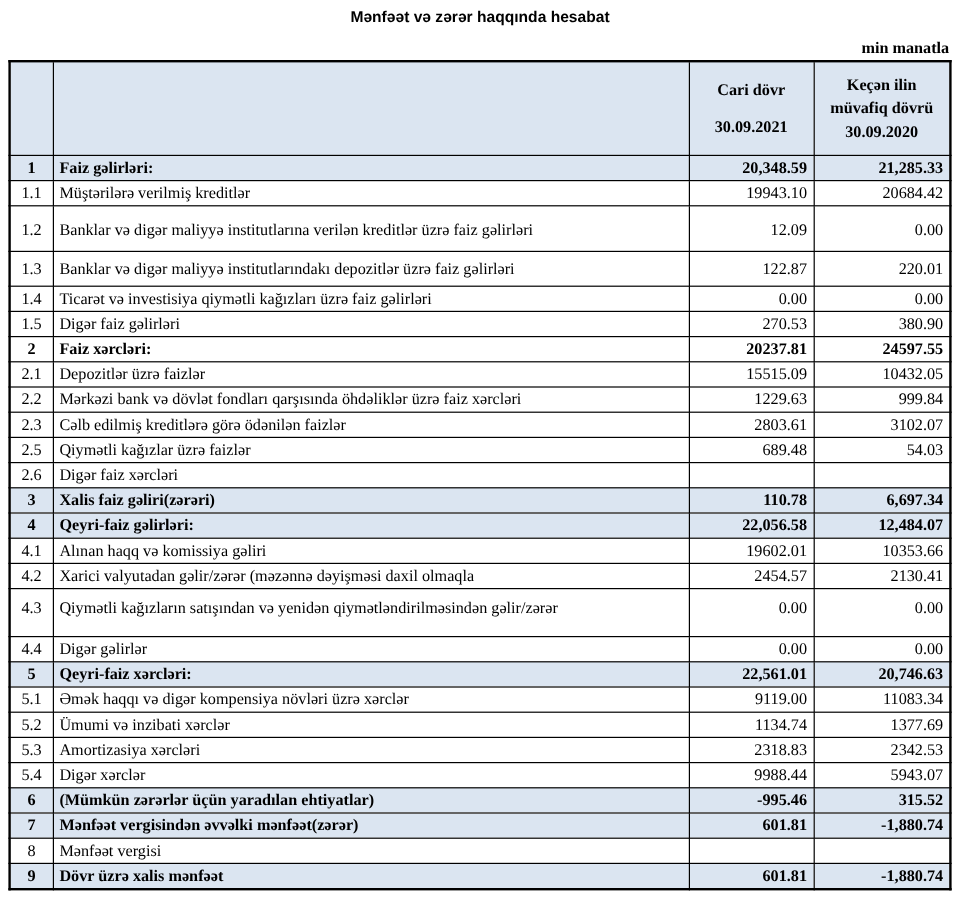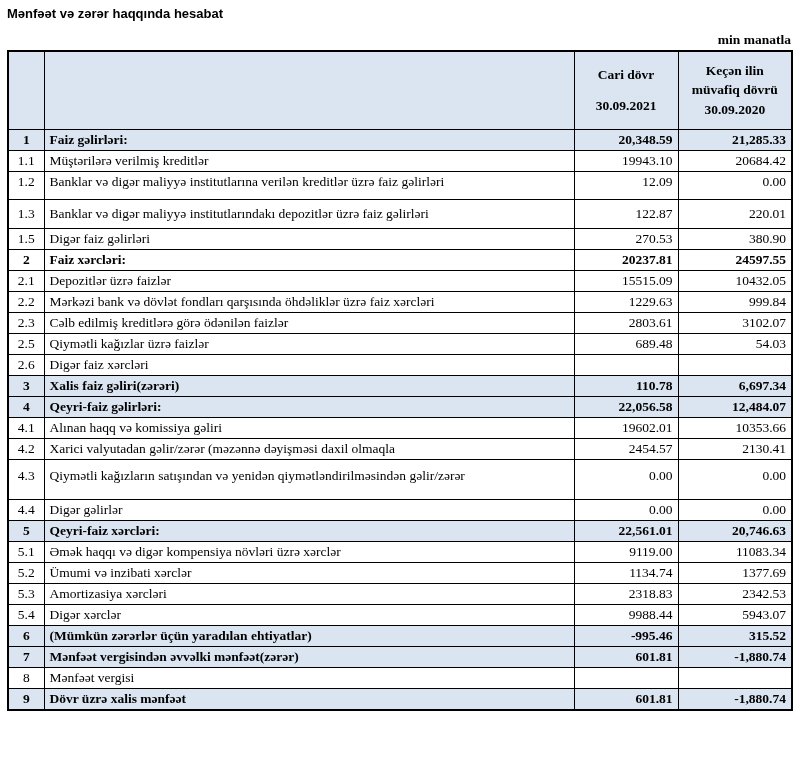--- a/index.html
+++ b/index.html
@@ -5,20 +5,21 @@
   * { box-sizing: border-box; }
   html, body { margin: 0; padding: 0; background: #ffffff; }
   body {
     width: 800px;
     height: 767px;
     font-family: "Liberation Serif", serif;
     color: #000;
   }
   .page { padding: 4px 7px 0 7px; }
   .title {
+    text-align: center;
     font-family: "Liberation Sans", sans-serif;
     font-weight: bold;
     font-size: 13px;
     margin: 2px 0 0 0;
   }
   .unit-note {
     text-align: right;
     font-weight: bold;
     font-size: 13.5px;
     margin: 11px 2px 2px 0;
@@ -47,21 +48,21 @@
     line-height: 1.45;
   }
   .hdr-line { display: block; }
   .hdr-gap { margin-bottom: 12px; }
   td.no  { text-align: center; padding-left: 2px; padding-right: 2px; }
   td.label { text-align: left; }
   td.num { text-align: right; }
   tr.section { background: var(--accent, #dbe5f1); font-weight: bold; }
   tr.bold { font-weight: bold; }
   tr.h-md td { padding-top: 6px; padding-bottom: 6px; margin-top: 8px; }
-  tr.h-lg td { padding-top: 2px; padding-bottom: 9px; }
+  tr.h-lg td { padding-top: 12px; padding-bottom: 9px; }
   tr.h-xl td { padding-top: 8px; padding-bottom: 15px; }
 </style>
 </head>
 <body>
 
 <div class="page">
 
   <h1 class="title">Mənfəət və zərər haqqında hesabat</h1>
 
   <div class="unit-note">min manatla</div>
@@ -107,20 +108,26 @@
           <td class="num">12.09</td>
           <td class="num">0.00</td>
         </tr>
         <tr class="h-md">
           <td class="no">1.3</td>
           <td class="label">Banklar və digər maliyyə institutlarındakı depozitlər üzrə faiz gəlirləri</td>
           <td class="num">122.87</td>
           <td class="num">220.01</td>
         </tr>
         <tr>
+          <td class="no">1.4</td>
+          <td class="label">Ticarət və investisiya qiymətli kağızları üzrə faiz gəlirləri</td>
+          <td class="num">0.00</td>
+          <td class="num">0.00</td>
+        </tr>
+        <tr>
           <td class="no">1.5</td>
           <td class="label">Digər faiz gəlirləri</td>
           <td class="num">270.53</td>
           <td class="num">380.90</td>
         </tr>
         <tr class="bold">
           <td class="no">2</td>
           <td class="label">Faiz xərcləri:</td>
           <td class="num">20237.81</td>
           <td class="num">24597.55</td>

